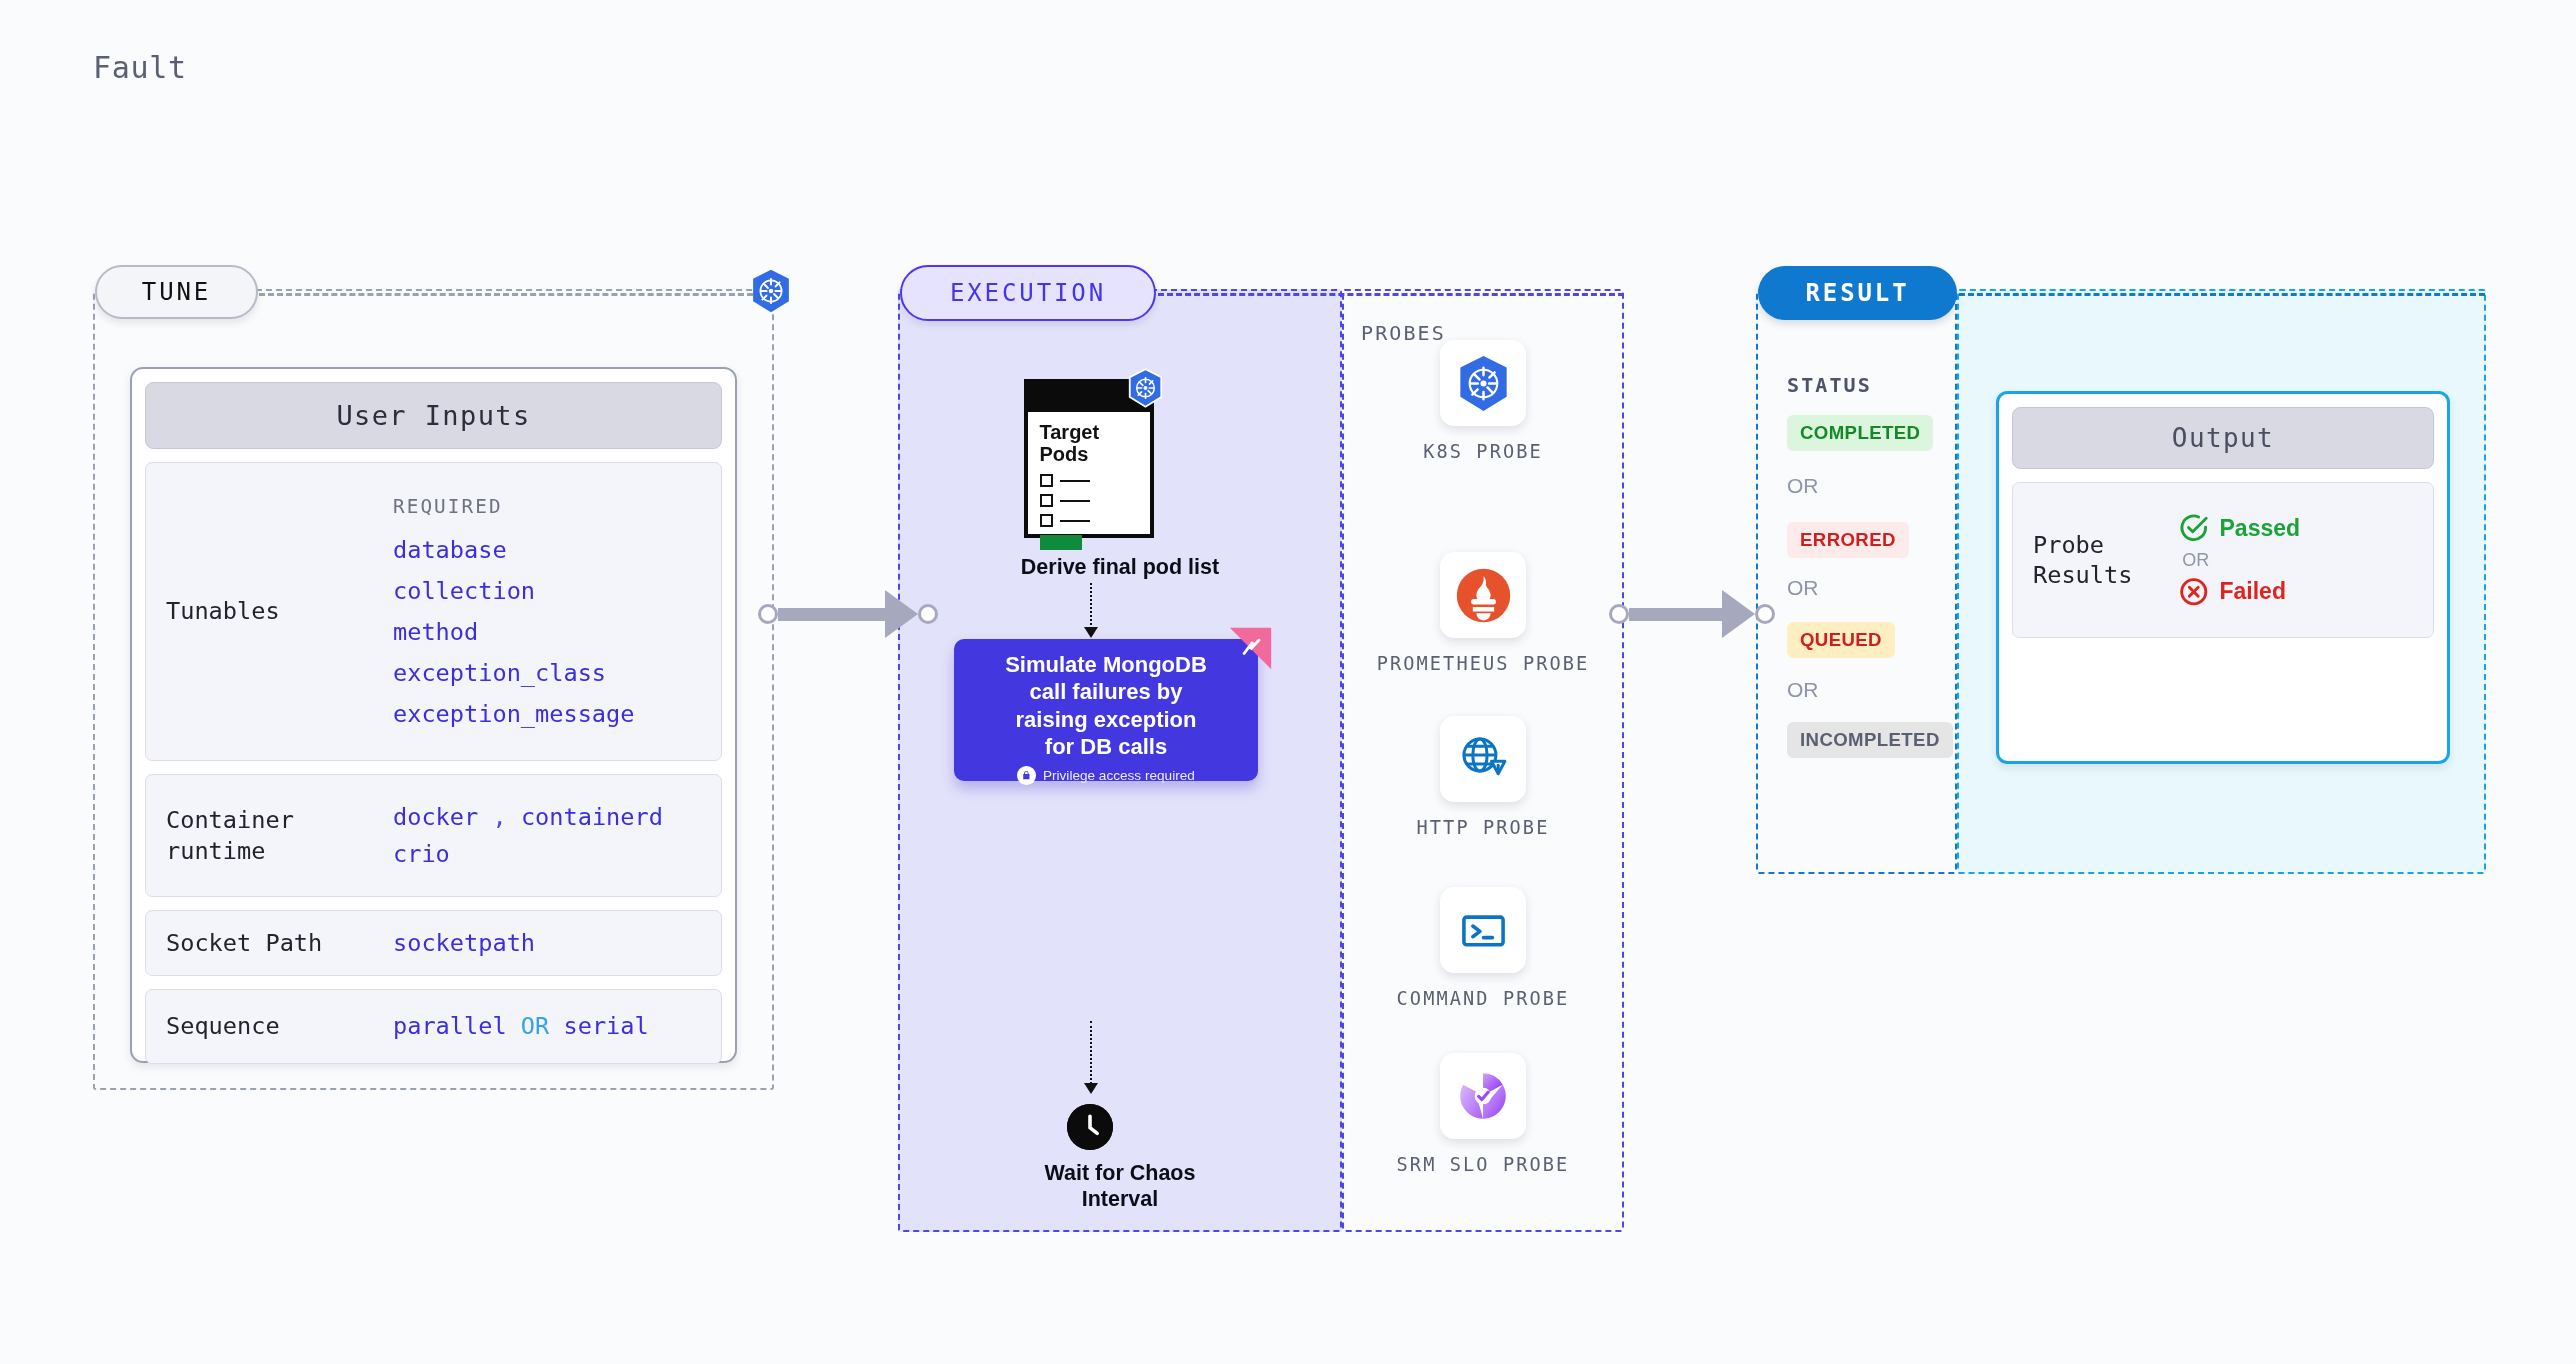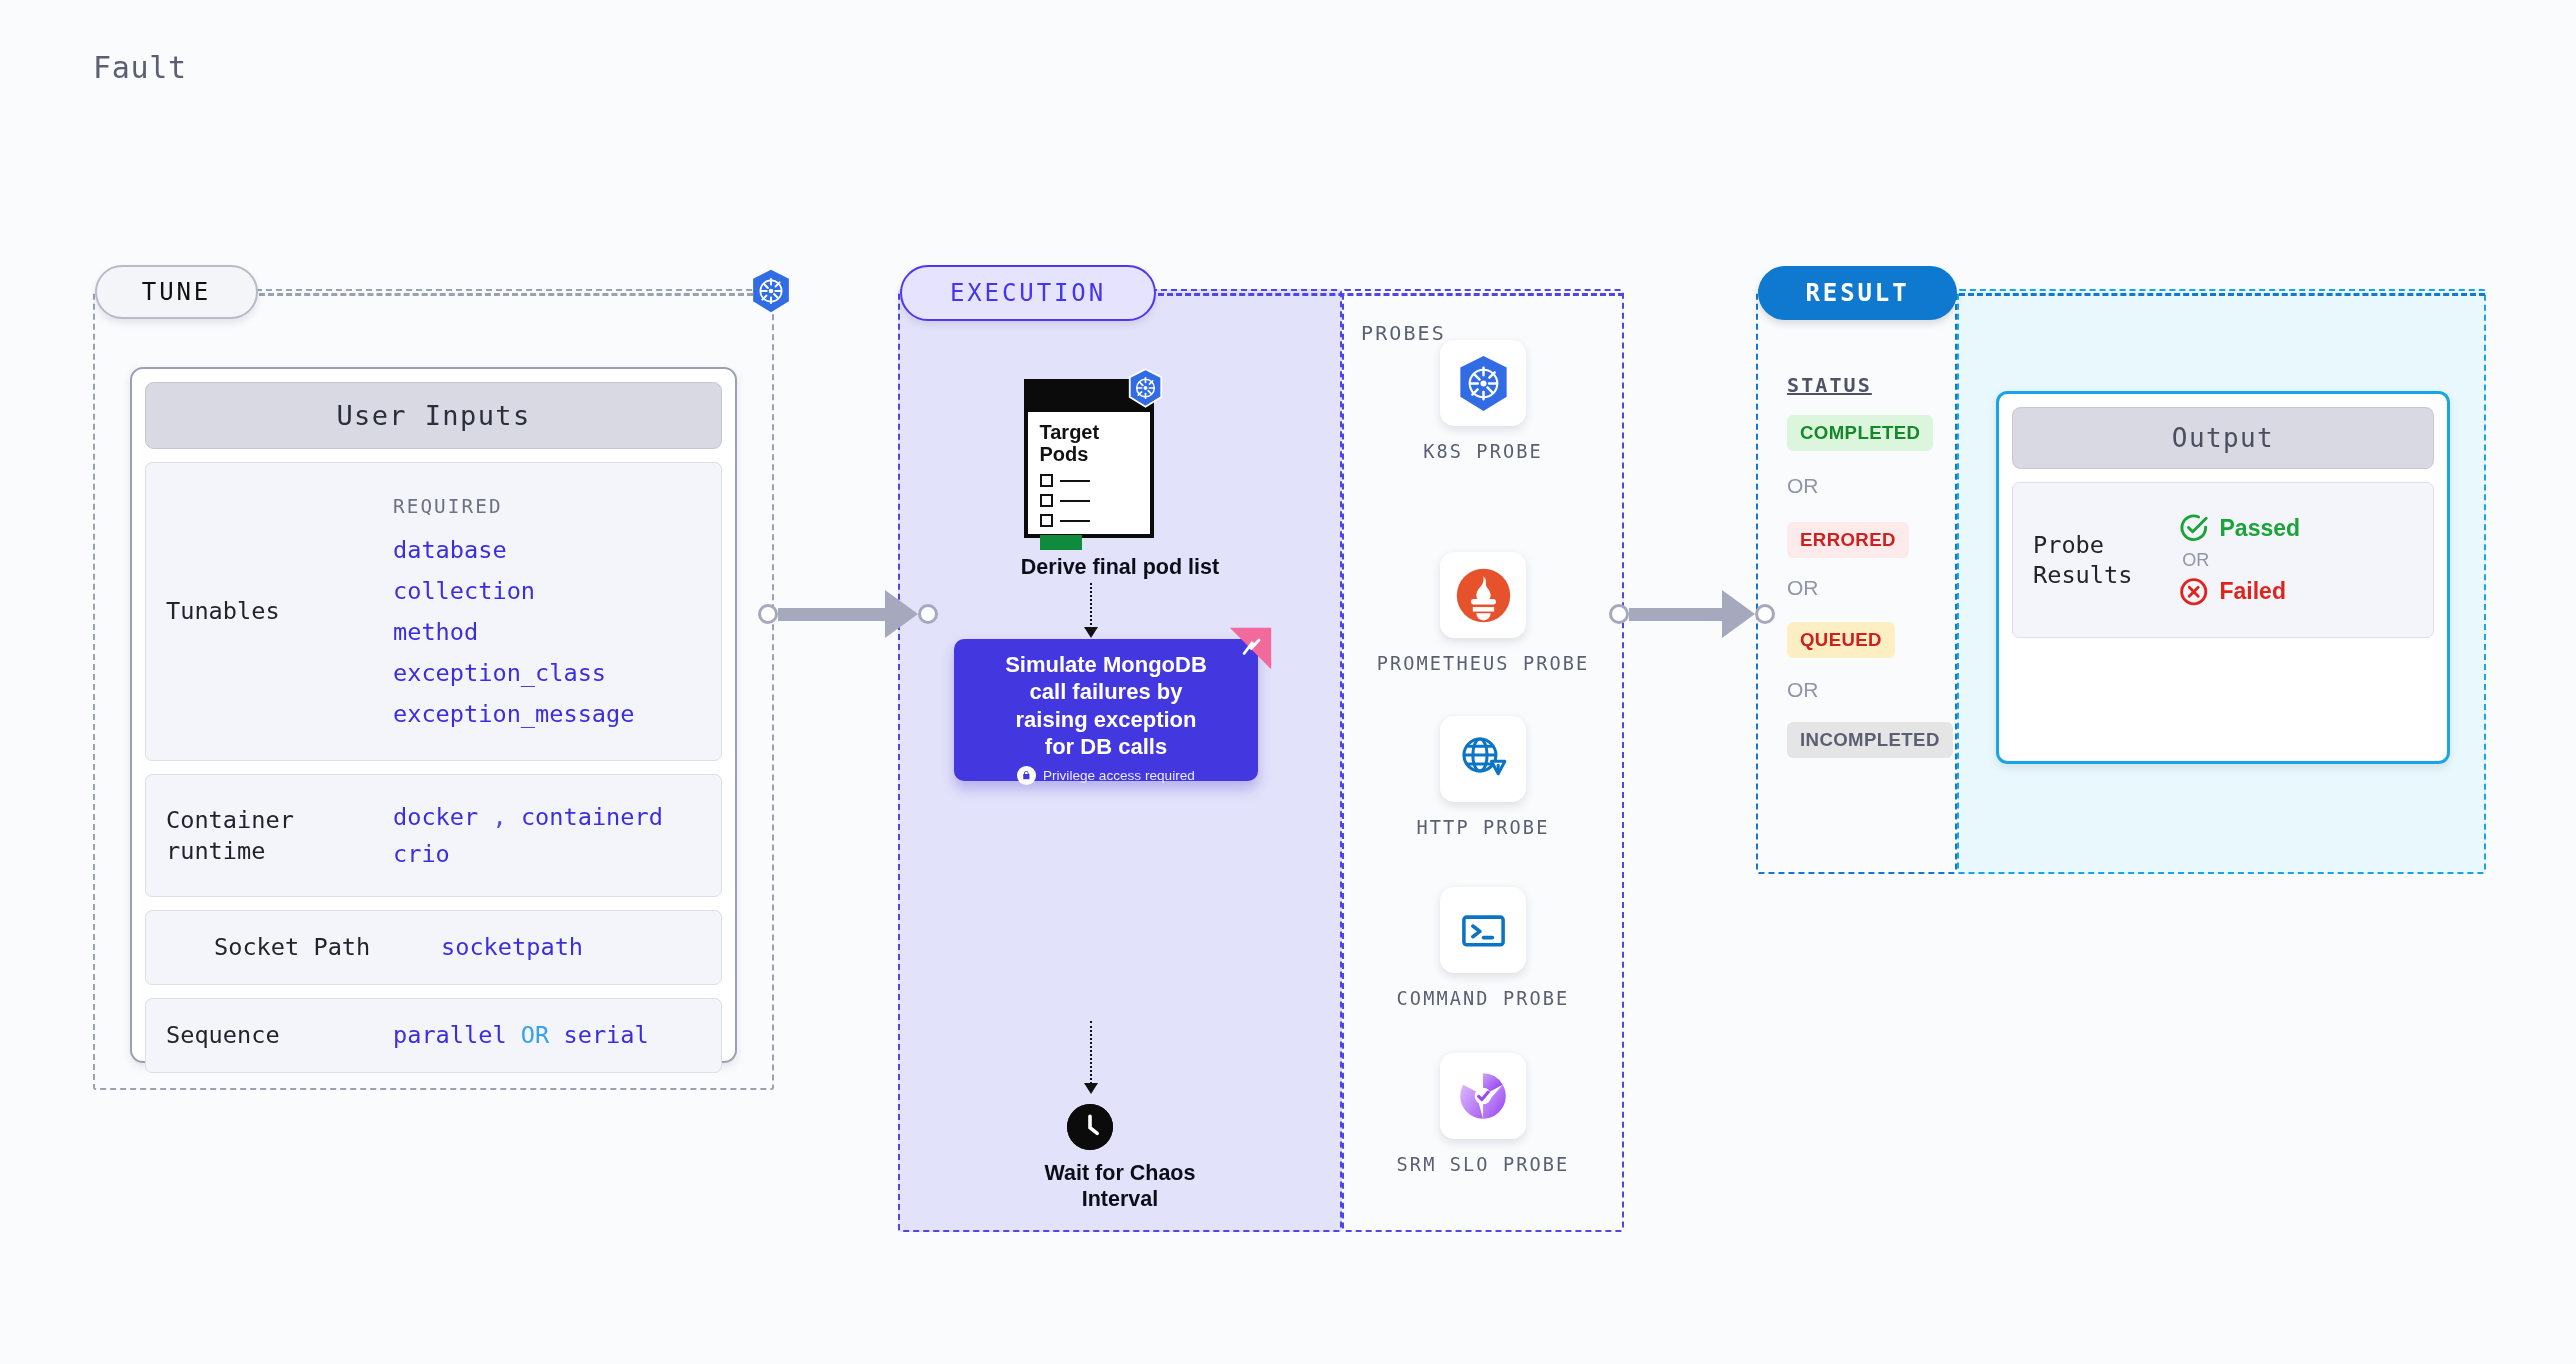--- a/index.html
+++ b/index.html
@@ -130,21 +130,21 @@
     font-family: "DejaVu Sans Mono", monospace;
     font-size: 19.3px; color: #6d7283; letter-spacing: 2.1px;
     margin-bottom: 18.6px;
   }
   #tunables-box .vals { display: flex; flex-direction: column; gap: 13px; }
   #tunables-box .vals span {
     font-family: "DejaVu Sans Mono", monospace;
     font-size: 23.6px; color: #3b2ee0;
   }
   #runtime-box { height: 123px; }
-  #socket-box  { height: 75px; padding-left: 48px; }
+  #socket-box  { height: 66px; }
   #seq-box     { height: 75px; }
 
   
   .exec-inner { position: absolute; left: 898px; top: 289px; width: 444px; height: 943px; z-index: 4; }
   .pod-doc {
     position: absolute; left: 126px; top: 90px;
     width: 130px; height: 159px;
     background: #ffffff; border: 4.3px solid #0b0b0b;
   }
   .pod-doc .hdr { height: 29px; background: #0b0b0b; }
@@ -224,21 +224,21 @@
   .probe .plabel {
     margin-top: 14.3px; text-align: center;
     font-family: "DejaVu Sans Mono", monospace;
     font-size: 18.6px; color: #5a6072; letter-spacing: 2.1px; line-height: 1.32;
   }
 
   
   .status-title {
     position: absolute; left: 1787px; top: 373px;
     font-family: "DejaVu Sans Mono", monospace;
-    font-size: 20px; color: #4e5466; letter-spacing: 2.1px; font-weight: bold; text-decoration: underline;
+    font-size: 20px; color: #4e5466; letter-spacing: 2.1px; font-weight: bold;
   }
   .badge {
     position: absolute; left: 1787px;
     border-radius: 6.4px; padding: 7.2px 13px;
     font-size: 18.6px; font-weight: bold; letter-spacing: 0.4px;
   }
   .ortx {
     position: absolute; left: 1787px;
     font-size: 21px; color: #8f96a8;
   }

